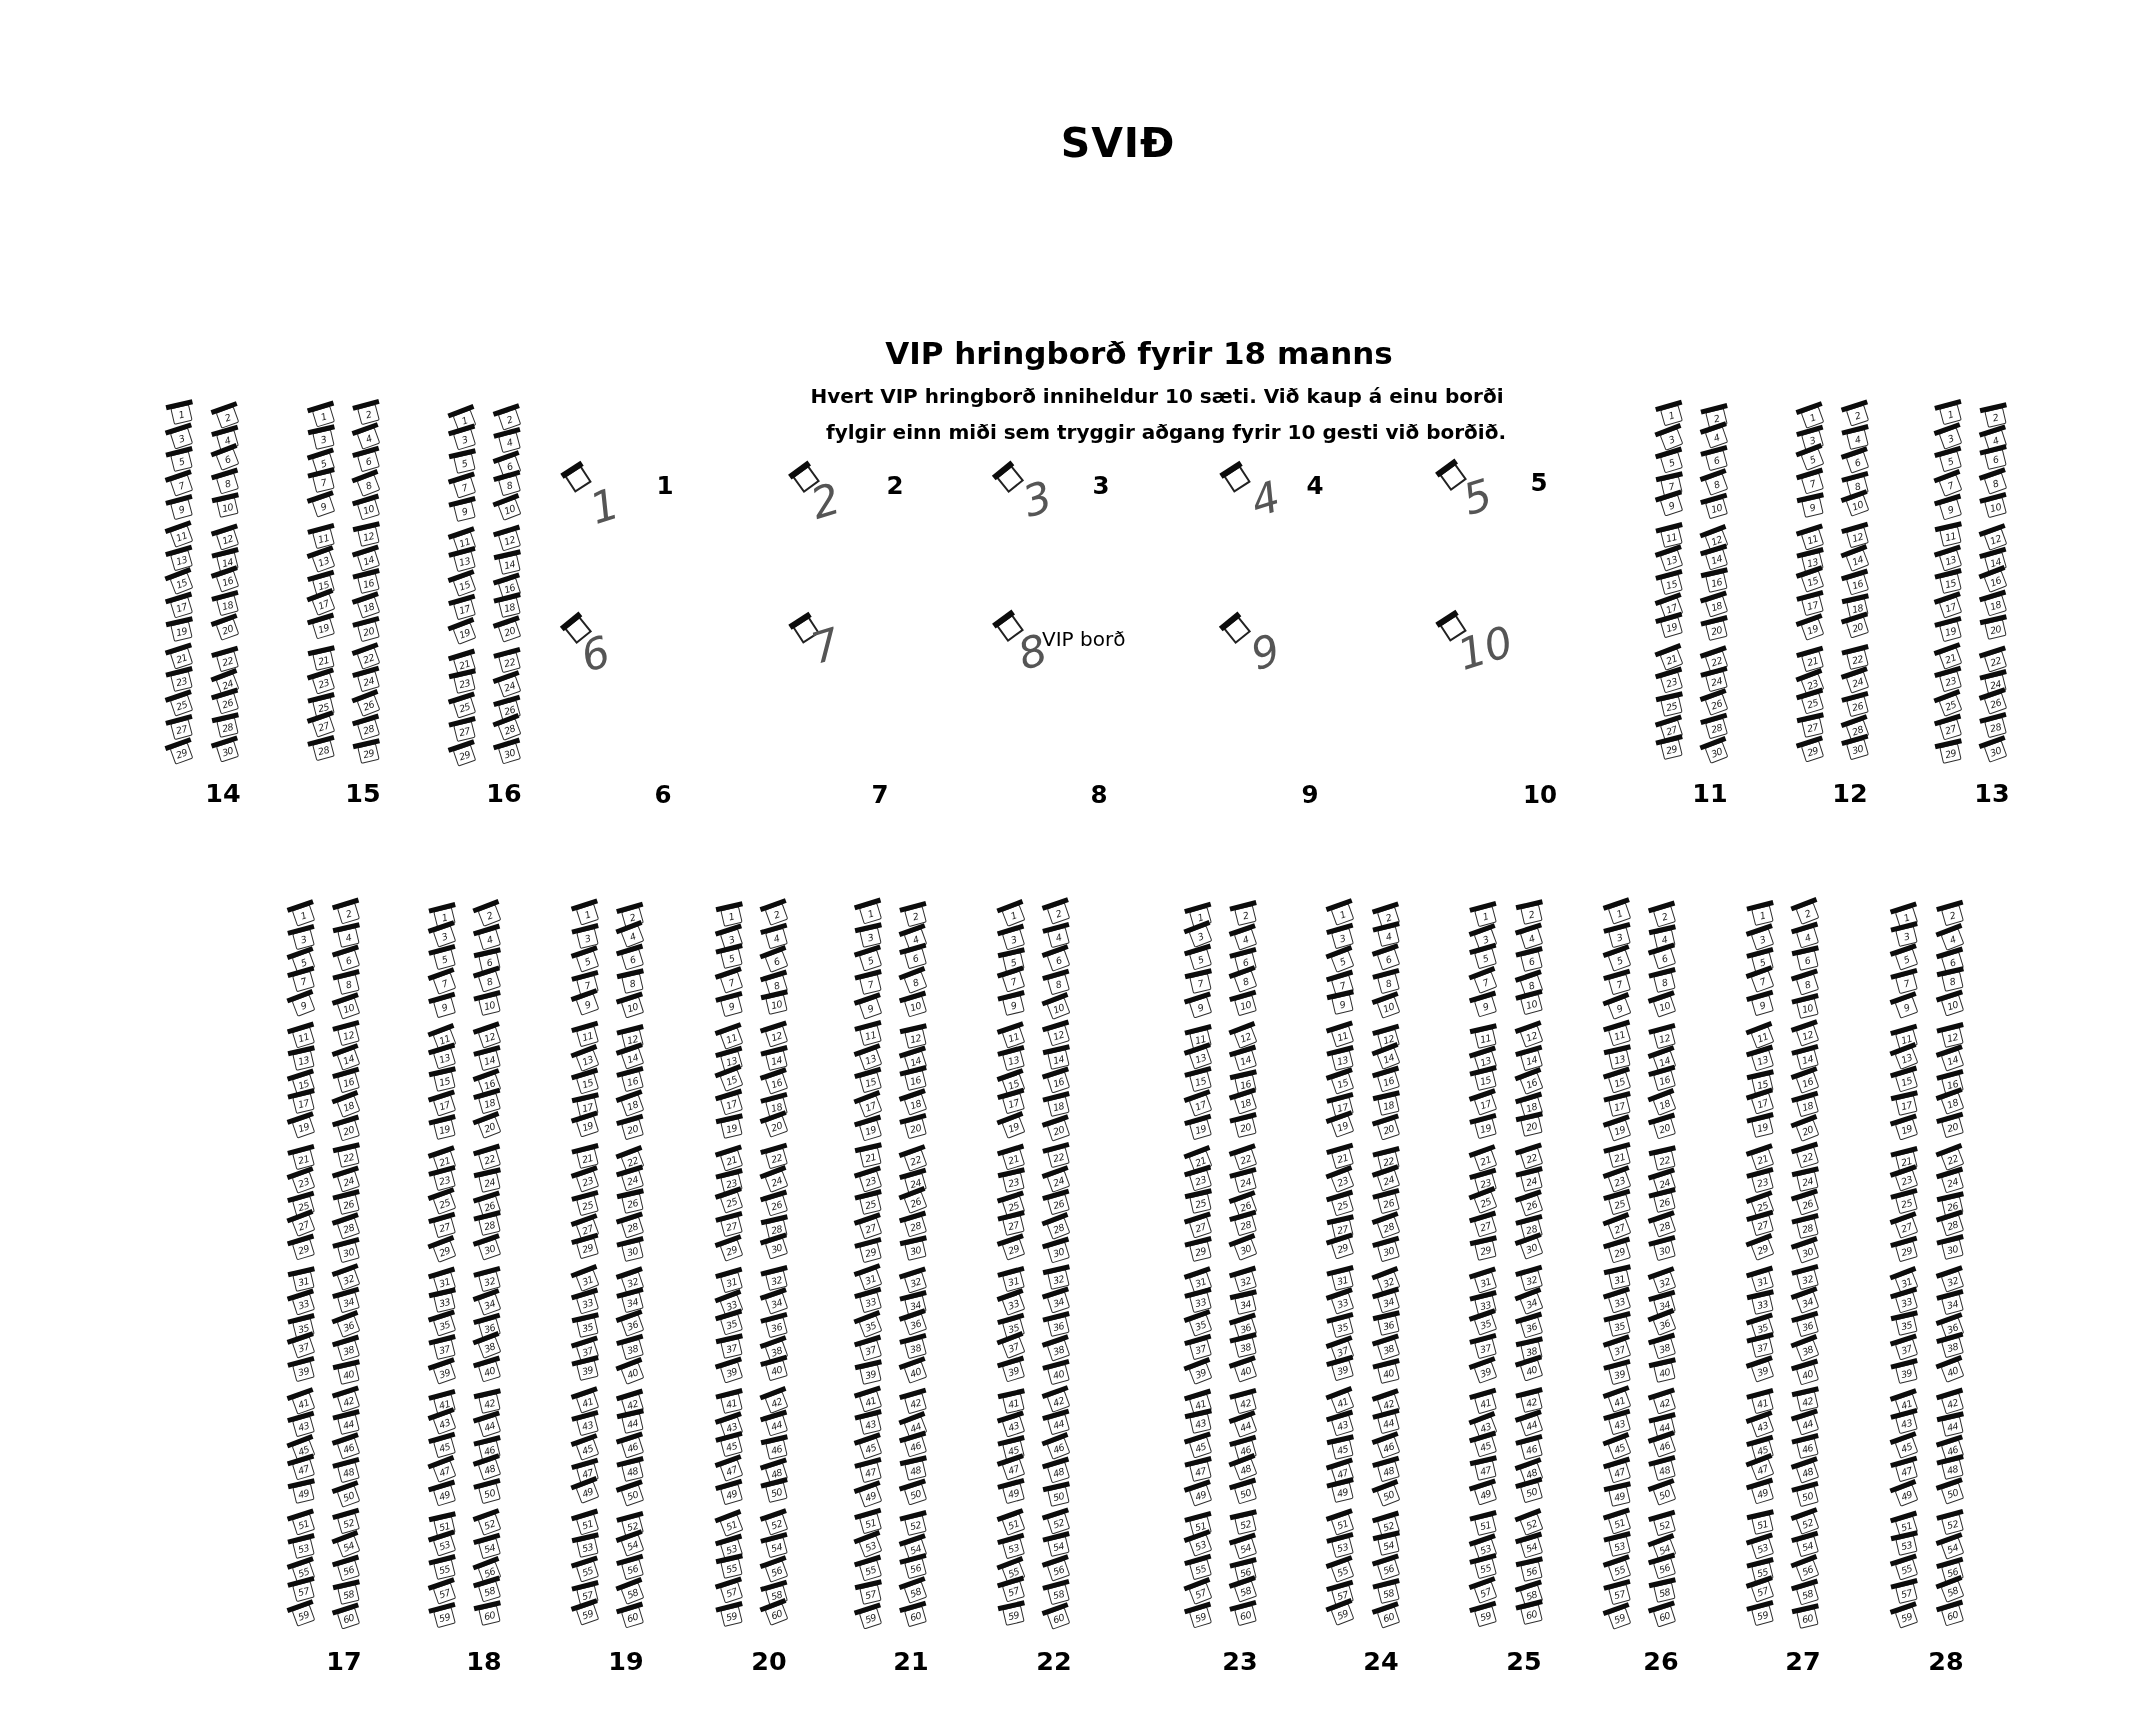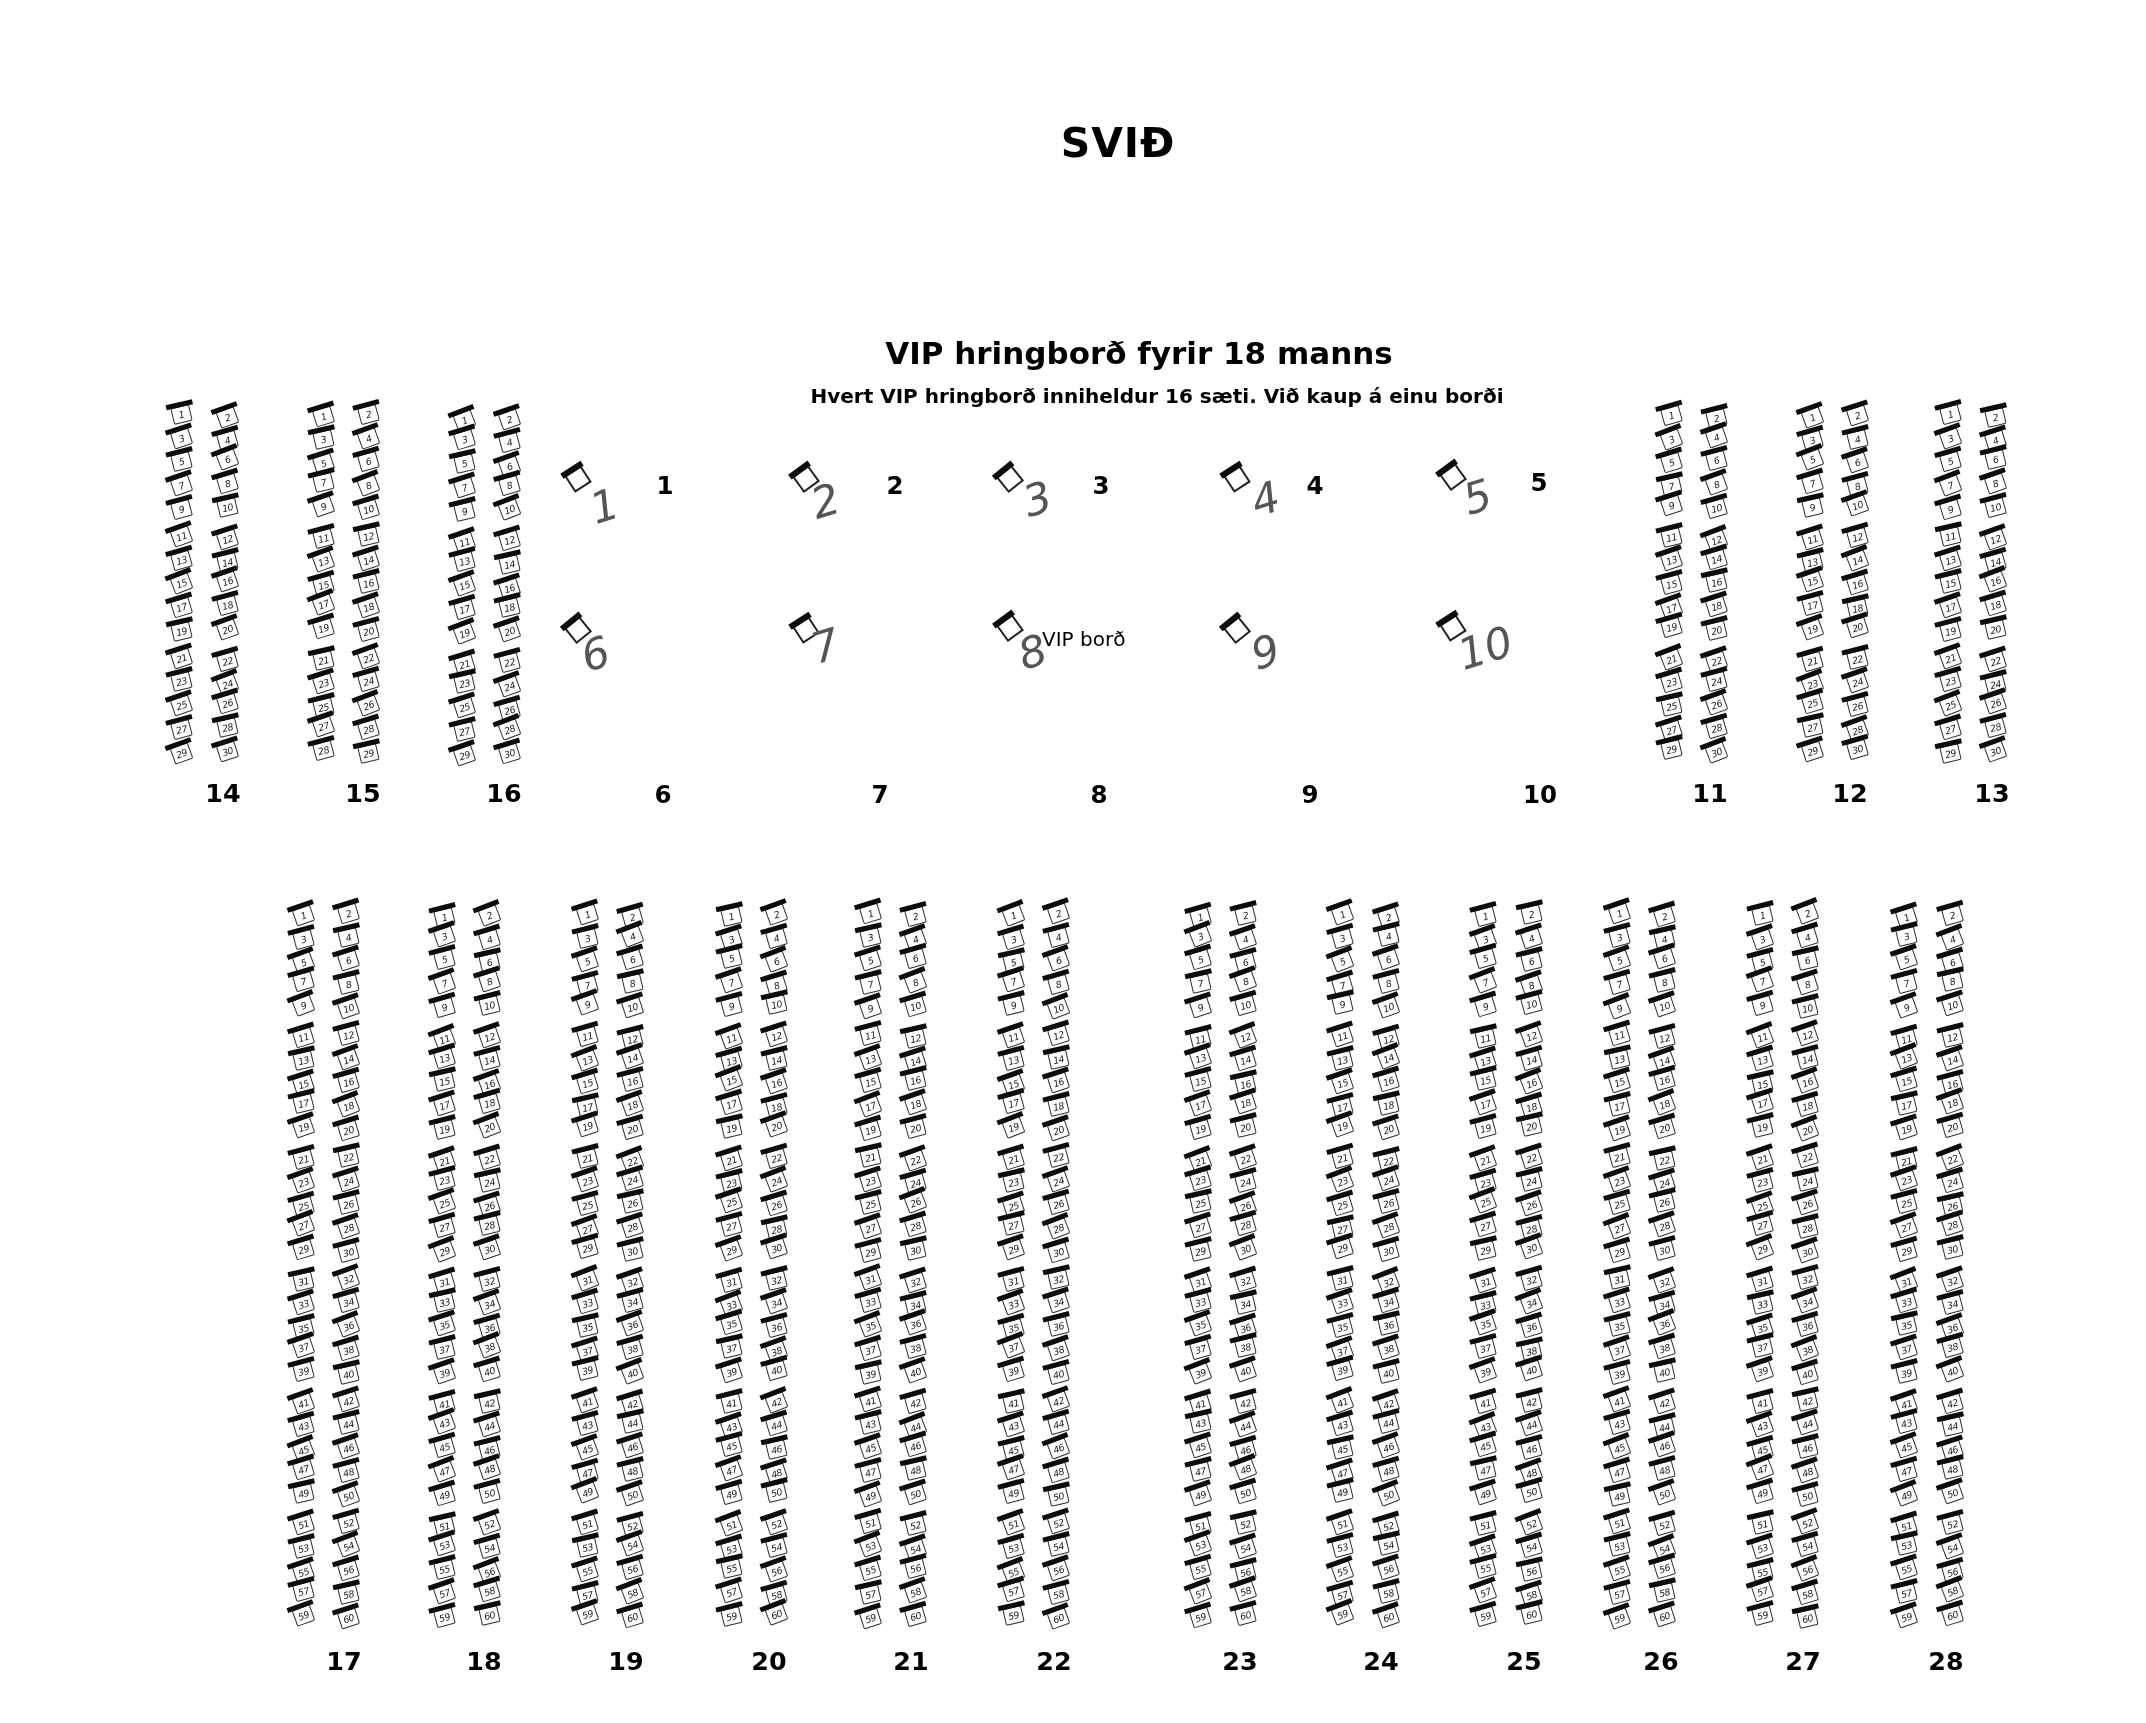--- a/index.html
+++ b/index.html
@@ -50,21 +50,22 @@
     color:var(--vip-number,#555);transform:rotate(-17deg);line-height:1;
   }
 </style>
 </head>
 <body style="--background: #ffffff; --ink: #000000; --seat-border: #2e2e2e; --seat-bar: #0c0c0c; --seat-number: #222222; --vip-number: #555555;">
 
 <div class="stage">
   <div class="txt title center" style="left:1118px;top:119px;">SVIÐ</div>
 
   <div class="txt vip-heading center" style="left:1139px;top:335px;">VIP hringborð fyrir 18 manns</div>
-  <div class="txt vip-sub center" style="left:1157px;top:384px;">Hvert VIP hringborð inniheldur 16 sæti. Við kaup á einu borði</div>
+  <div class="txt vip-sub center" style="left:1157px;top:384px;">Hvert VIP hringborð inniheldur 10 sæti. Við kaup á einu borði</div>
+  <div class="txt vip-sub center" style="left:1166px;top:420px;">fylgir einn miði sem tryggir aðgang fyrir 10 gesti við borðið.</div>
   <div class="txt vip-note" style="left:1042px;top:627px;">VIP borð</div>
 <div class="seat" style="left: 172px; top: 406px; transform: rotate(-13deg);">
       <span class="seat-num">1</span>
     </div>
     <div class="seat" style="left: 218px; top: 409px; transform: rotate(-20deg);">
       <span class="seat-num">2</span>
     </div>
     <div class="seat" style="left: 172px; top: 430px; transform: rotate(-18deg);">
       <span class="seat-num">3</span>
     </div>

